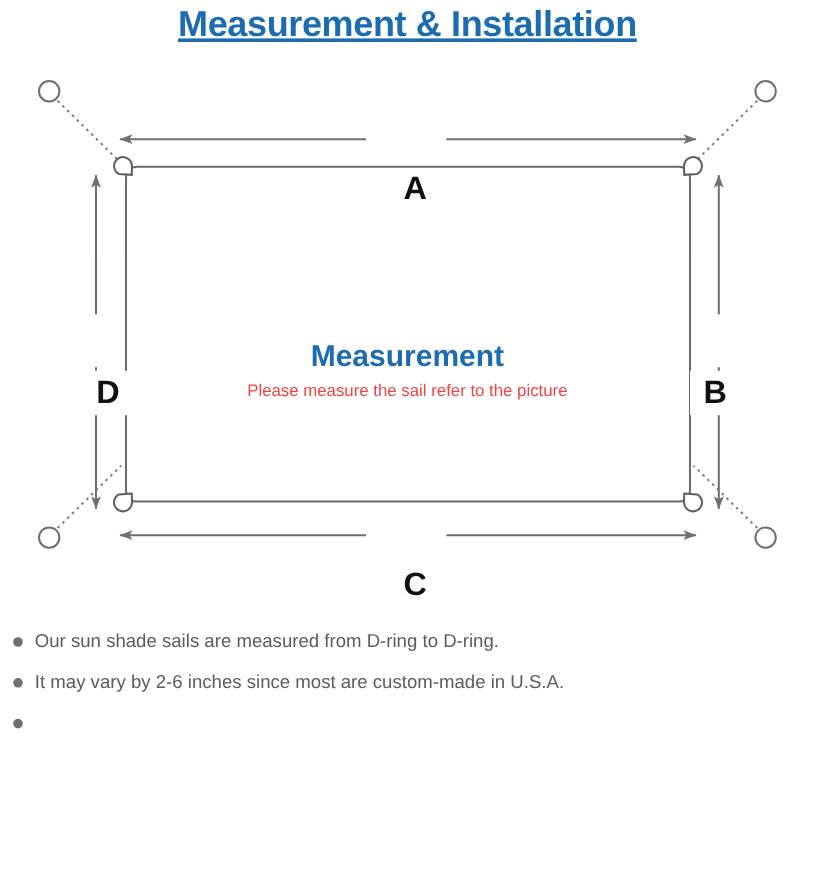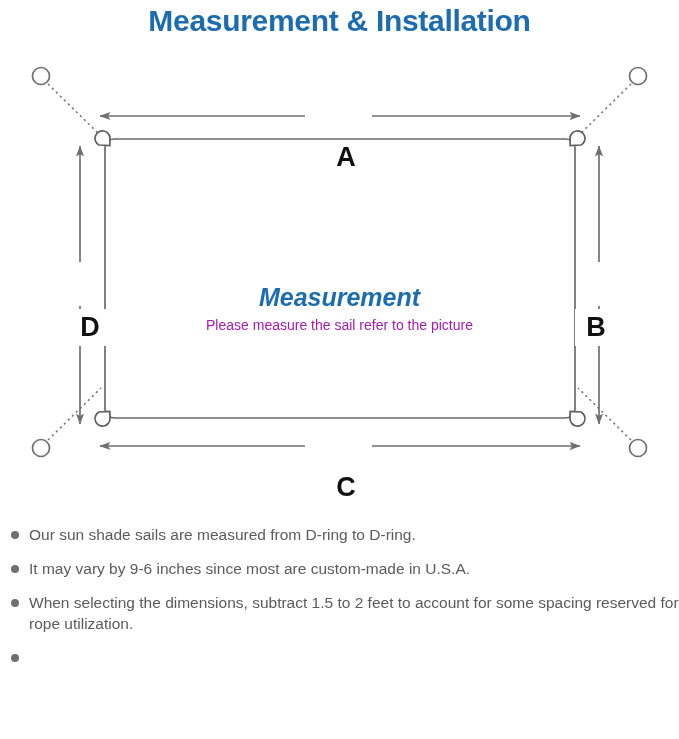--- a/index.html
+++ b/index.html
@@ -22,20 +22,21 @@
     left: 0;
     top: 0;
     width: 679px;
     text-align: center;
     font-size: 30px;
     font-weight: bold;
     color: #1b6cb0;
     letter-spacing: -0.3px;
     line-height: 38px;
     padding-top: 2px;
+    text-decoration: underline;
   }
 
   
   .diagram {
     position: absolute;
     left: 0;
     top: 44px;
     width: 679px;
     height: 470px;
   }
@@ -50,26 +51,25 @@
     top: 238px;
     width: 679px;
     text-align: center;
     pointer-events: none;
   }
   .center-label .main {
     font-size: 25px;
     font-weight: bold;
     color: #1b6cb0;
     line-height: 30px;
-    font-style: italic;
   }
   .center-label .sub {
     font-size: 14px;
     font-weight: normal;
-    color: #a21caf;
+    color: #ef4444;
     line-height: 22px;
     margin-top: 2px;
   }
 
   
   .dim {
     position: absolute;
     font-size: 27px;
     font-weight: bold;
     color: #111111;
@@ -174,22 +174,18 @@
   <div class="dim dim-d">D</div>
 </div>
 
 <div class="notes">
   <div class="note-item">
     <span class="bullet"></span>
     <span>Our sun shade sails are measured from D-ring to D-ring.</span>
   </div>
   <div class="note-item">
     <span class="bullet"></span>
-    <span>It may vary by 9-6 inches since most are custom-made in U.S.A.</span>
-  </div>
-  <div class="note-item">
-    <span class="bullet"></span>
-    <span>When selecting the dimensions, subtract 1.5 to 2 feet to account for some spacing reserved for rope utilization.</span>
+    <span>It may vary by 2-6 inches since most are custom-made in U.S.A.</span>
   </div>
   <div class="note-item">
     <span class="bullet"></span>
   </div>
 </div>
 
 </body></html>

